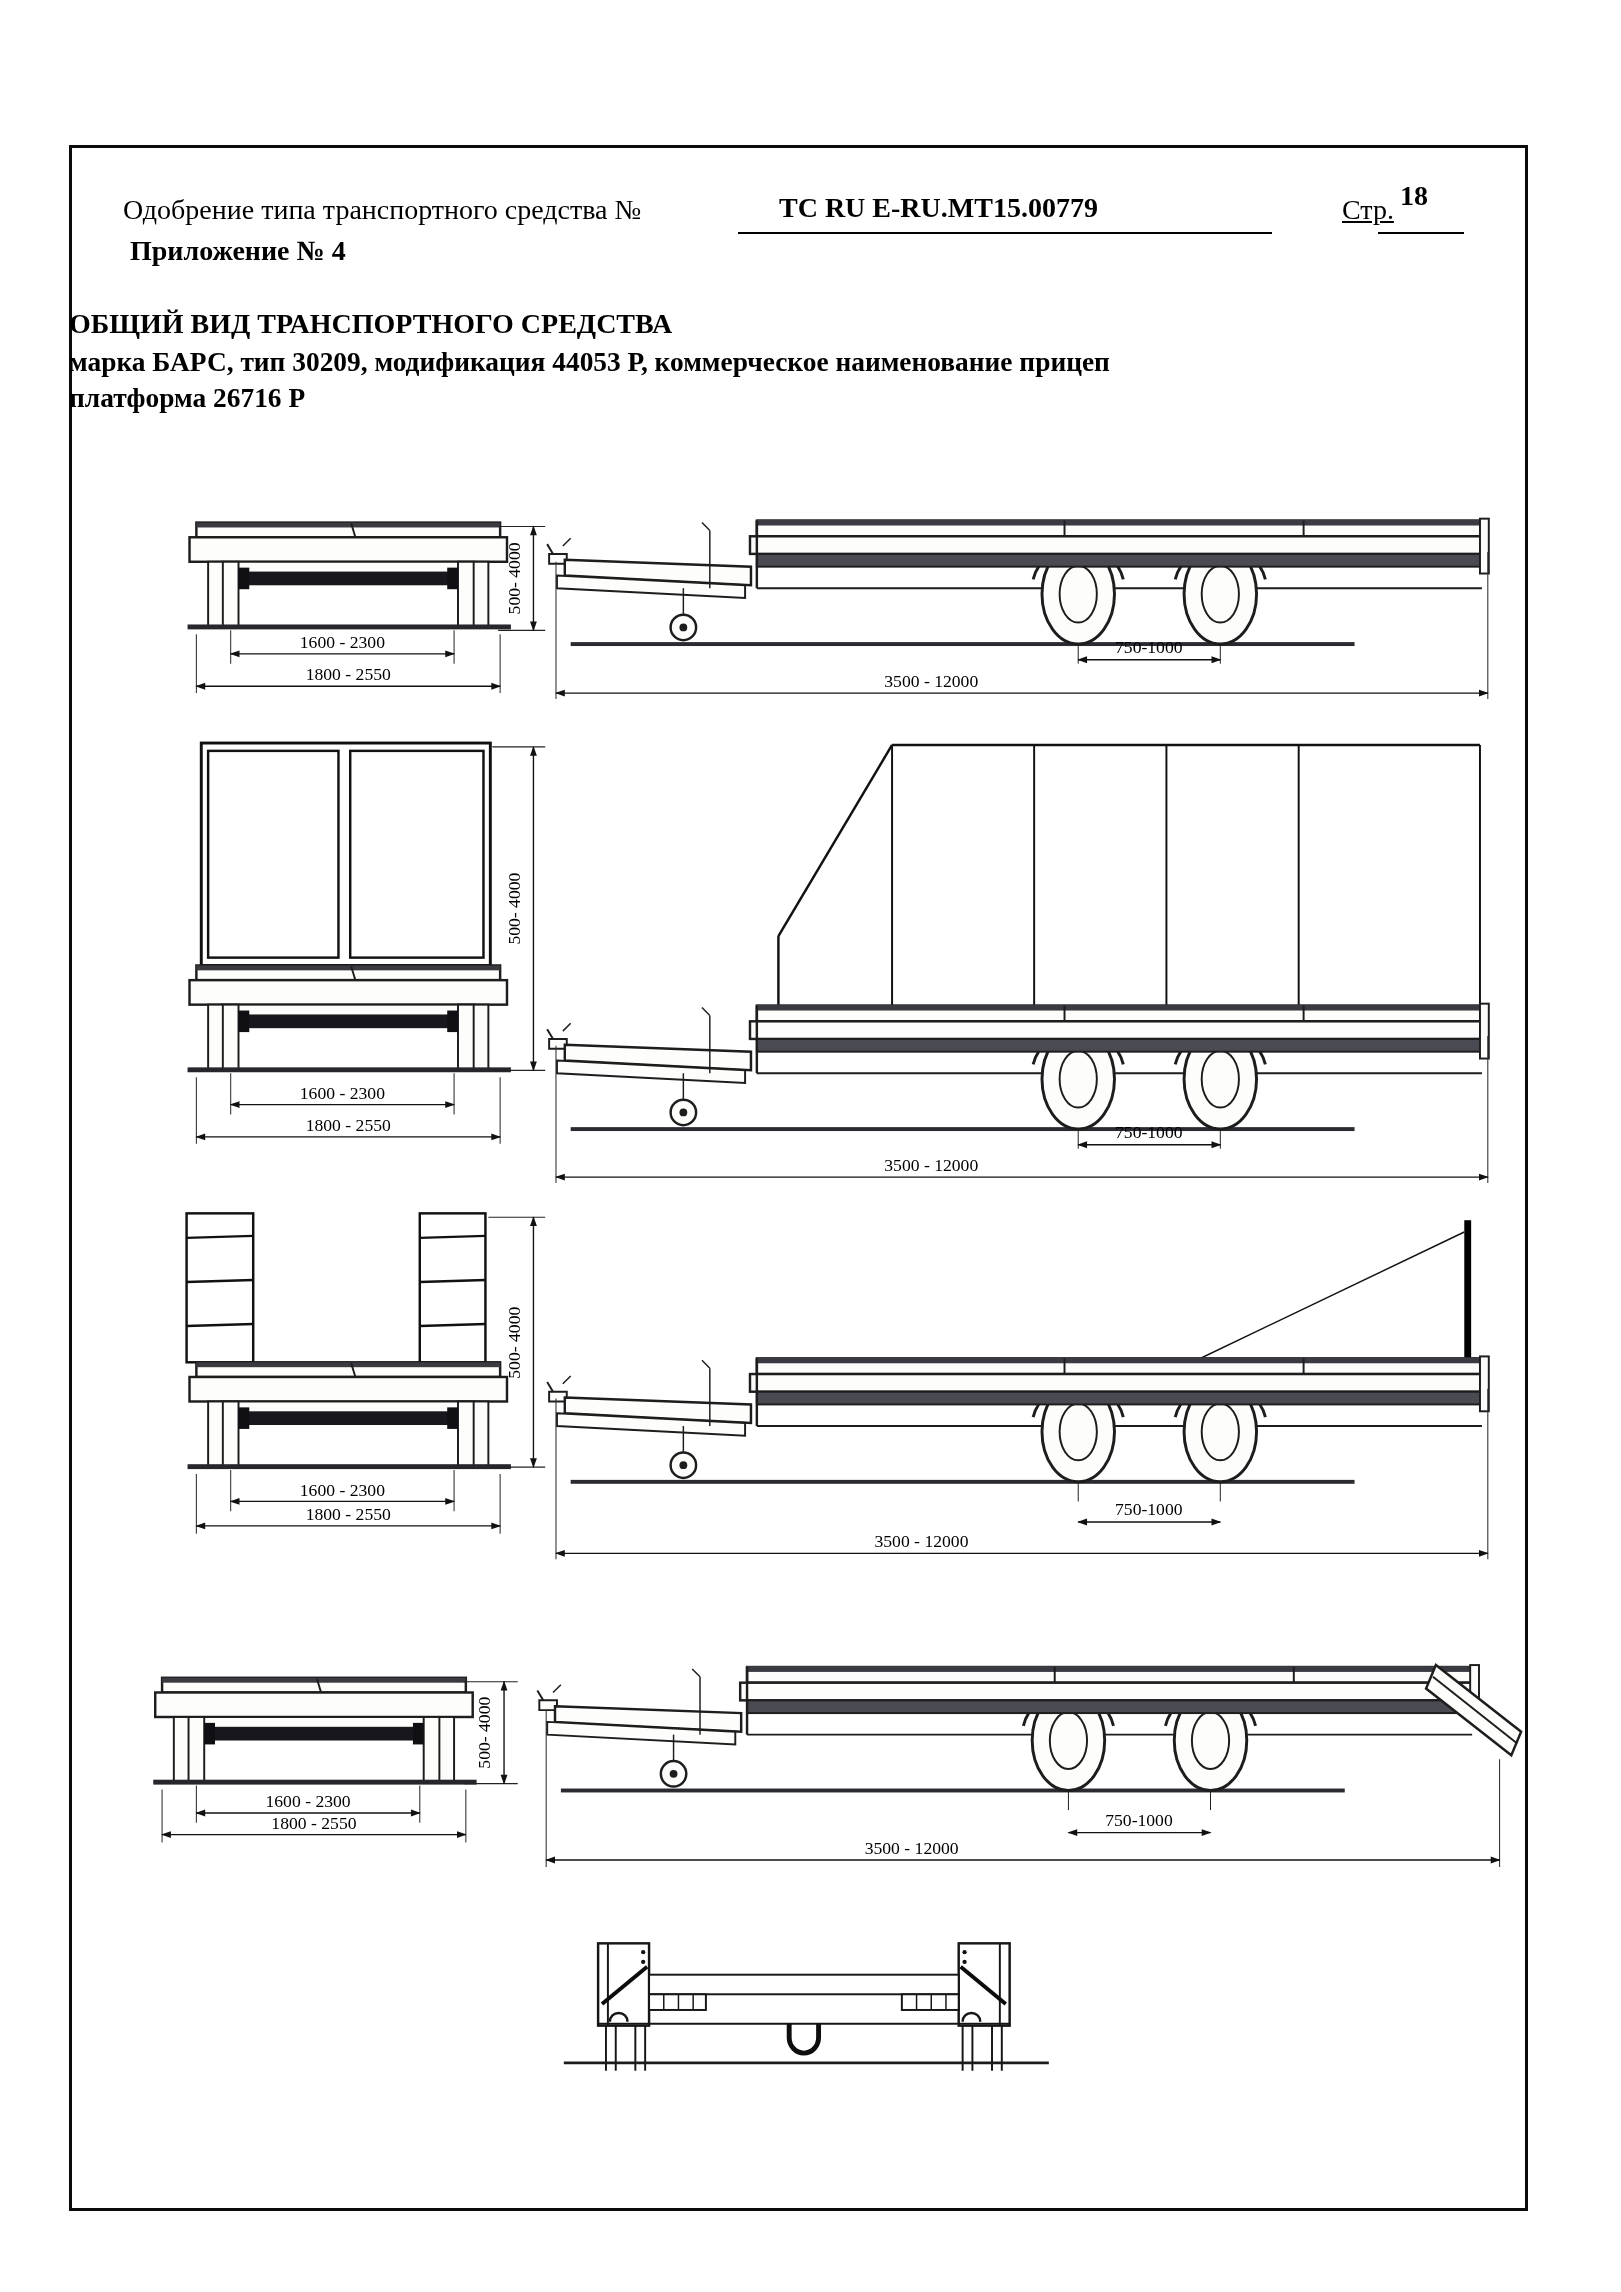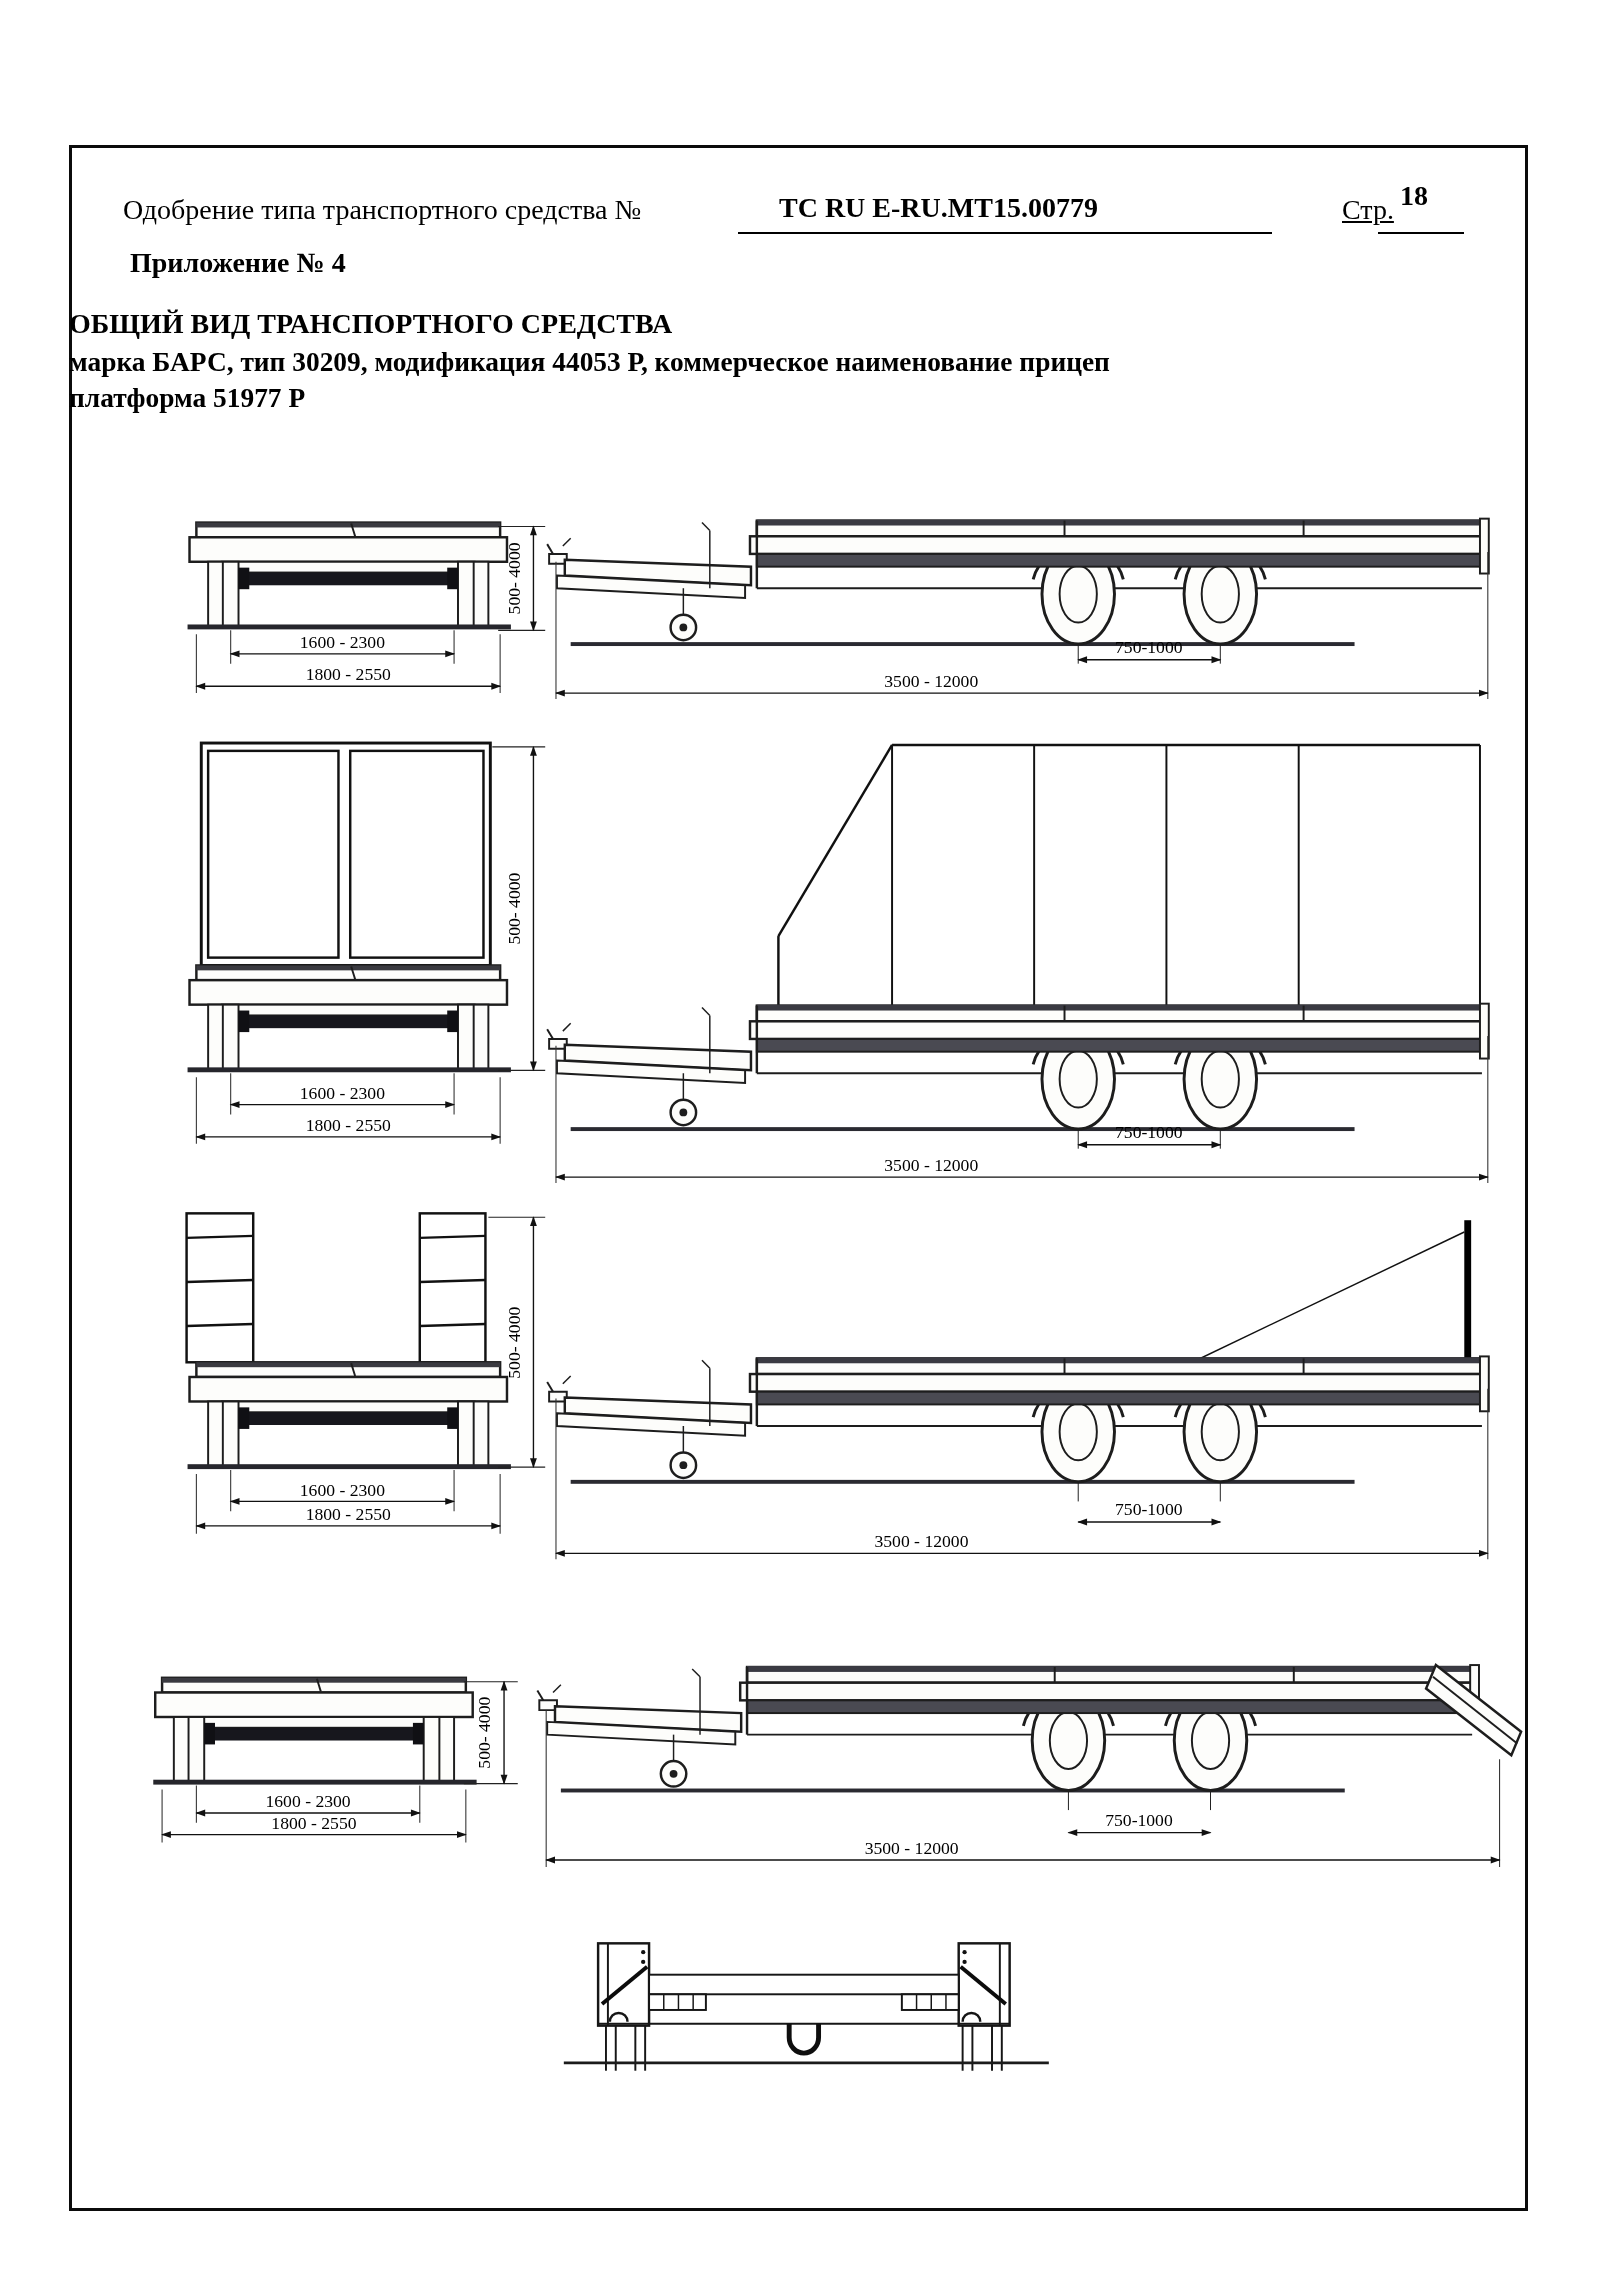--- a/index.html
+++ b/index.html
@@ -19,25 +19,25 @@
 <body>
 
 <div class="page-border"></div>
 
 <div class="abs hdr" style="left:123px;top:194px;">Одобрение типа транспортного средства №</div>
 <div class="abs hdr b" style="left:779px;top:192px;">ТС RU E-RU.MT15.00779</div>
 <div class="uline" style="left:738px;top:231px;width:534px;"></div>
 <div class="abs hdr" style="left:1342px;top:194px;text-decoration:underline;">Стр.</div>
 <div class="abs hdr b" style="left:1400px;top:180px;">18</div>
 <div class="uline" style="left:1378px;top:231px;width:86px;"></div>
-<div class="abs hdr b" style="left:130px;top:235px;margin-top:12px;">Приложение № 4</div>
+<div class="abs hdr b" style="left:130px;top:235px;">Приложение № 4</div>
 
 <div class="title-line" style="top:308px;font-size:28px;">ОБЩИЙ ВИД ТРАНСПОРТНОГО СРЕДСТВА</div>
 <div class="title-line" style="top:347px;font-size:27.4px;">марка БАРС, тип 30209, модификация 44053 Р, коммерческое наименование прицеп</div>
-<div class="title-line" style="top:383px;font-size:27.4px;">платформа 51977 Р</div>
+<div class="title-line" style="top:383px;font-size:27.4px;">платформа 26716 Р</div>
 
 <svg style="position:absolute;left:69px;top:446px;" width="1458" height="1764" viewBox="0 0 1488 1800">
   <defs>
     <marker id="arr" markerWidth="12" markerHeight="9" refX="10" refY="4" orient="auto-start-reverse" markerUnits="userSpaceOnUse">
       <path d="M1,0.5 L11,4 L1,7.5 Z" fill="#111"></path>
     </marker>
 
     <g id="front-platform">
       <rect x="0" y="0" width="310" height="15" fill="#fdfdfb" stroke="#1d1d1d" stroke-width="2.5"></rect>
       <rect x="0" y="0" width="310" height="5" fill="#3a3a40"></rect>

